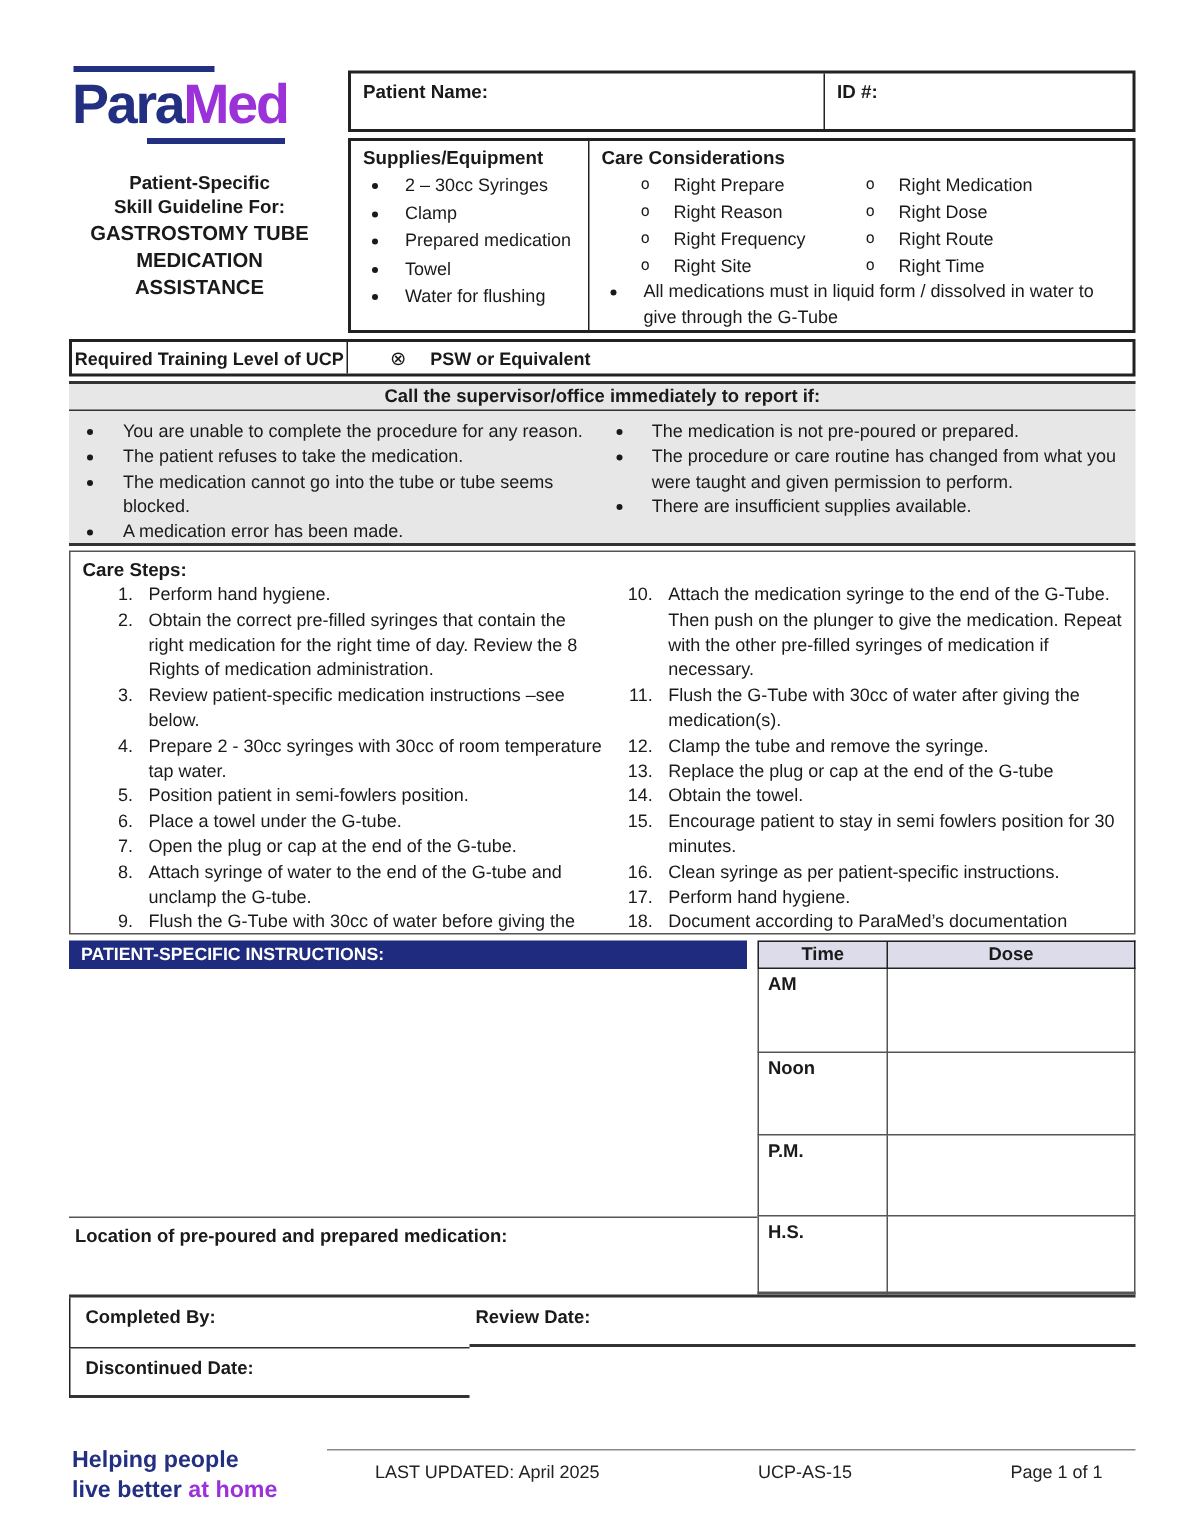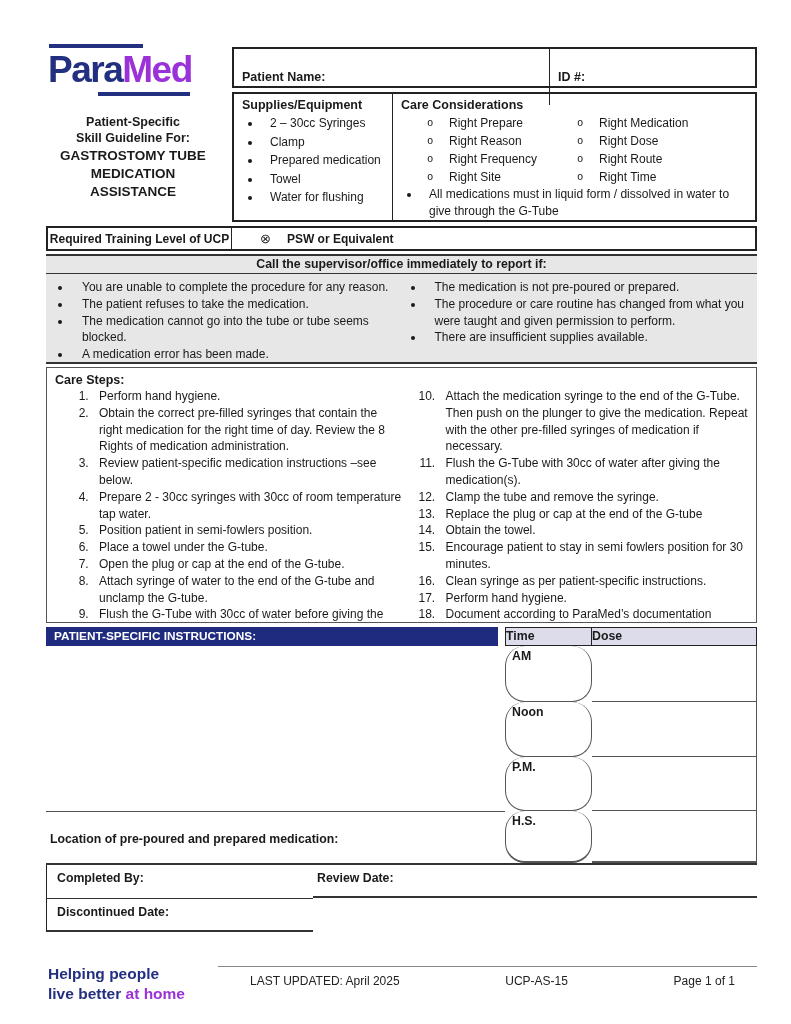--- a/index.html
+++ b/index.html
@@ -23,21 +23,21 @@
   .logo-line-bottom { position:absolute; bottom:-8px; right:2px; width:92px; height:4px; background:#232f80; }
 
   .left-titles { margin-top:26px; text-align:center; }
   .subtitle { font-size:12.5px; font-weight:bold; line-height:1.3; }
   .big-title { font-size:13.5px; font-weight:bold; line-height:1.35; }
 
   .patient-bar {
     display:grid; grid-template-columns:1fr 206px; height:41px;
     border:2px solid #222;
   }
-  .patient-bar .cell { padding:21px 8px; font-size:12.5px; font-weight:bold; }
+  .patient-bar .cell { padding:5px 8px; font-size:12.5px; font-weight:bold; }
   .patient-bar .cell + .cell { border-left:1.5px solid #222; }
 
   .hdr-table {
     display:grid; grid-template-columns:158px 1fr; height:130px;
     border:2px solid #222; margin-top:4px;
   }
   .hdr-table .cell { padding:4px 8px 4px 8px; font-size:12px; overflow:hidden; }
   .hdr-table .cell + .cell { border-left:1.5px solid #222; }
   .sec-title { font-size:12.5px; font-weight:bold; margin-bottom:2px; }
   ul.bullets { list-style:disc; padding-left:20px; }
@@ -79,29 +79,29 @@
   ol.steps { padding-left:37px; }
   ol.steps li { font-size:12px; line-height:1.4; padding-left:7px; }
 
   
   .instr { display:grid; margin-top:4px;
       grid-template-columns:1fr 87px 165px;
       grid-template-rows:19px 56px 55px 54px 52px; }
   .instr-bar { background:#1f2b7e; color:#fff; font-weight:bold; font-size:11.8px;
       line-height:19px; padding-left:8px; margin-right:7px; }
   .th { background:#dcdceb; border:1.5px solid #222; font-weight:bold; font-size:12.3px;
-      line-height:17px; }
+      text-align:center; line-height:17px; }
   .th.dose { border-left:none; }
   .blank-left { grid-column:1; grid-row:2 / span 3; }
   .tcell { border-left:1px solid #555; border-right:1px solid #555; border-bottom:1px solid #555;
-      font-size:12.3px; font-weight:bold; padding:3px 6px;border-radius:20px; }
+      font-size:12.3px; font-weight:bold; padding:3px 6px; }
   .dcell { border-right:1px solid #555; border-bottom:1px solid #555; }
   .tcell.last, .dcell.last { border-bottom:2px solid #555; }
   .loc-cell { grid-column:1; grid-row:5; border-top:1.5px solid #555;
-      font-size:12.3px; font-weight:bold; padding:20px 8px 0 4px; }
+      font-size:12.3px; font-weight:bold; padding:5px 8px 0 4px; }
 
   
   .dates { display:grid; grid-template-columns:267px 1fr; border-top:2px solid #333; }
   .dates .cell { height:34px; padding:6px 8px 0 4px; font-size:12.3px; font-weight:bold;
       border-bottom:1.5px solid #333; }
   .dates .cell.r { border-left:1.5px solid #222; padding-left:10px; }
   .dates .cell.bot { border-bottom:2px solid #333; height:33px; }
 
   
   .footer { display:flex; margin-top:32px; align-items:flex-start; }

